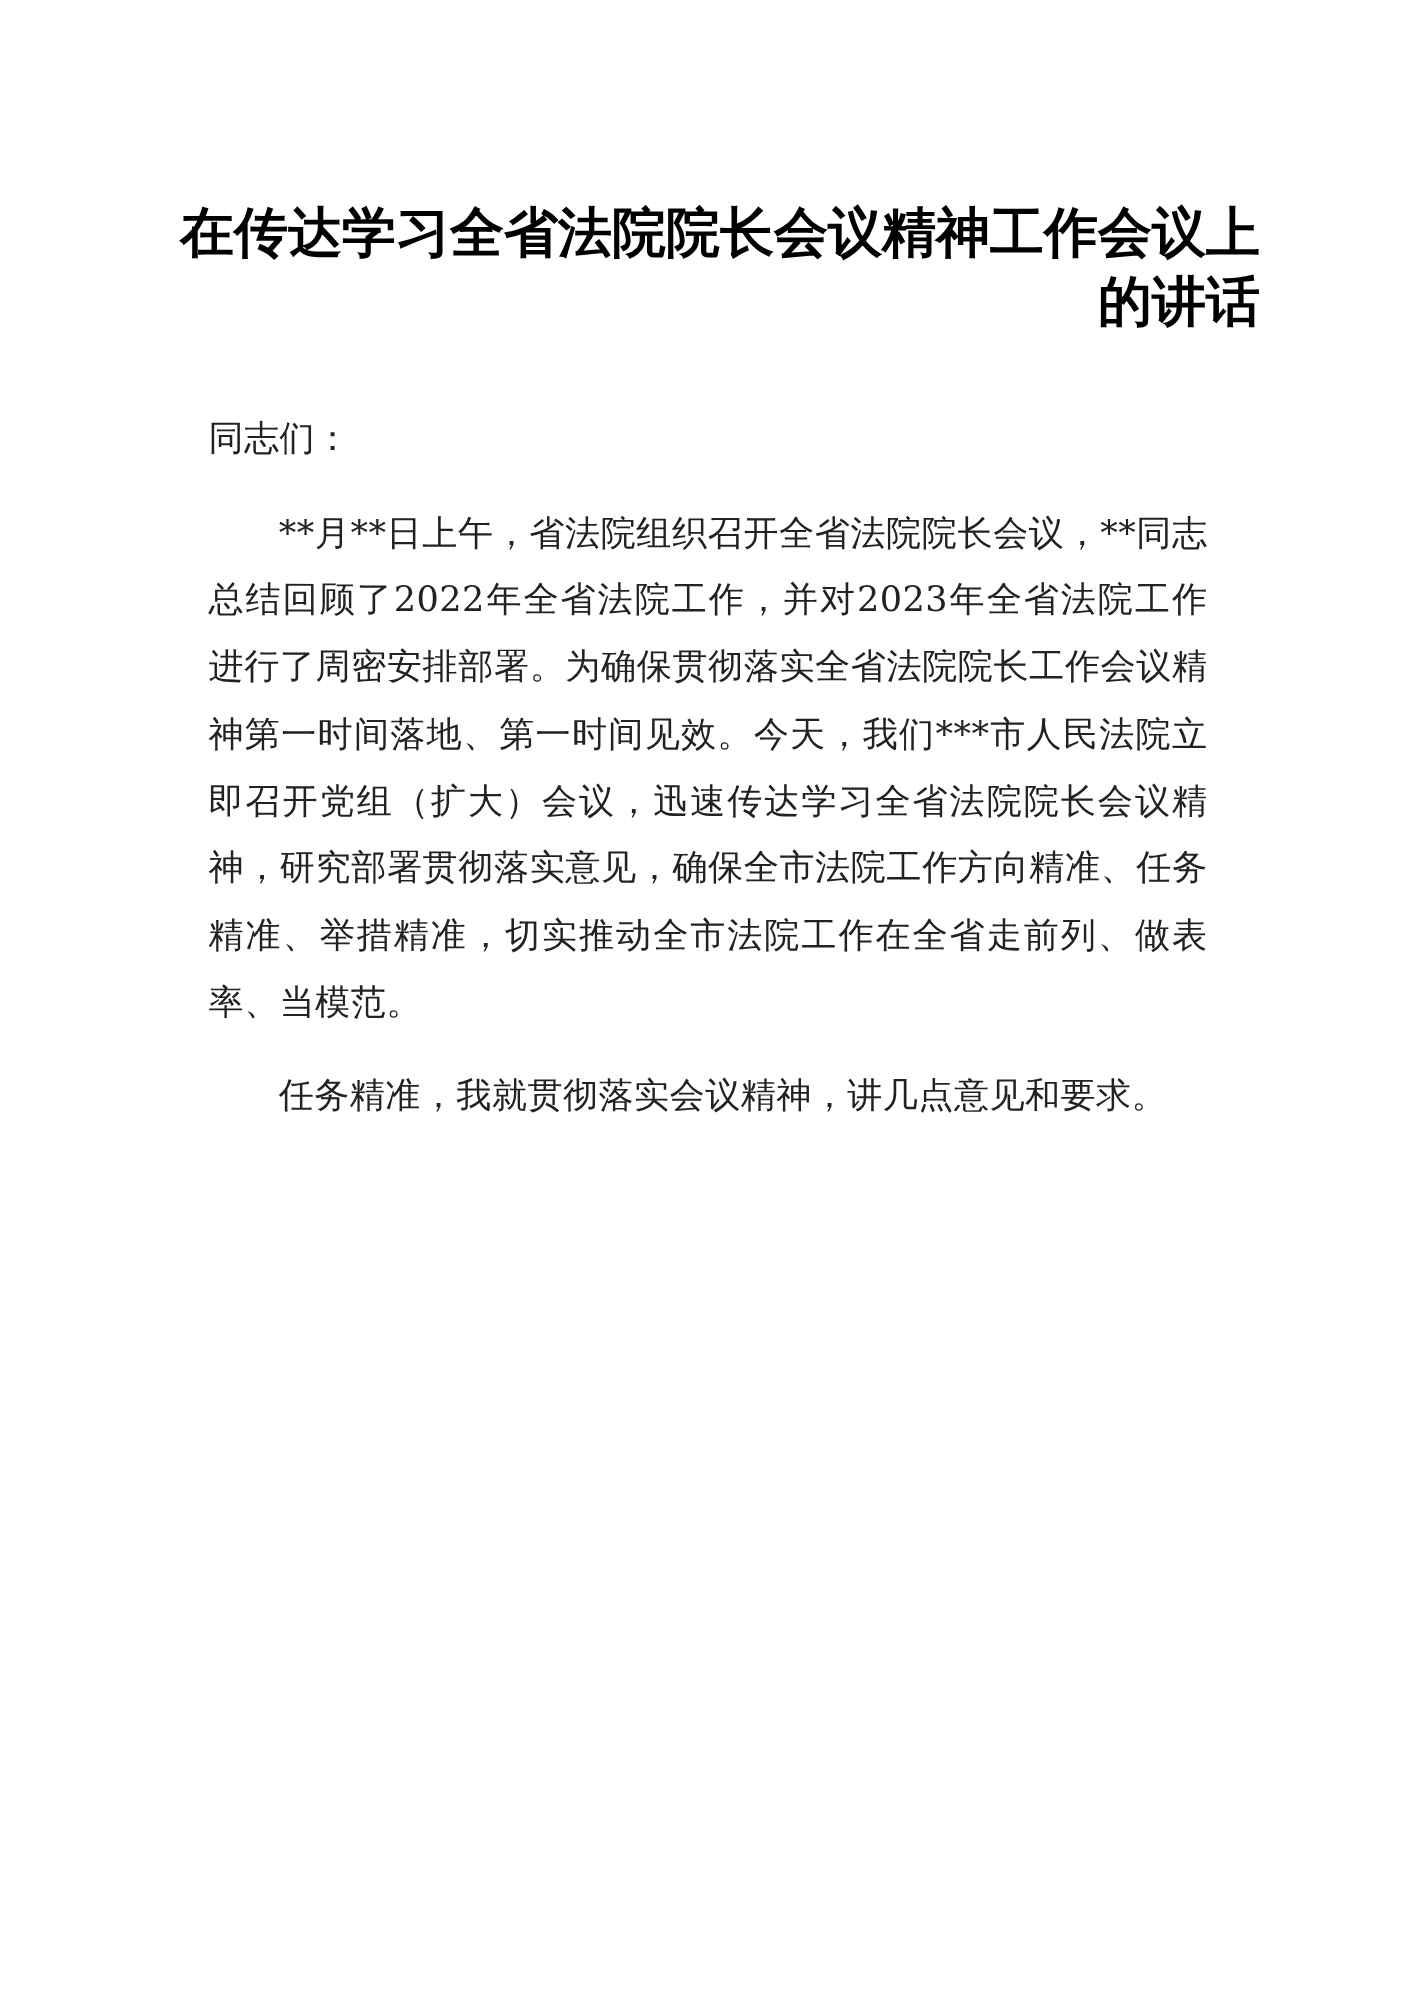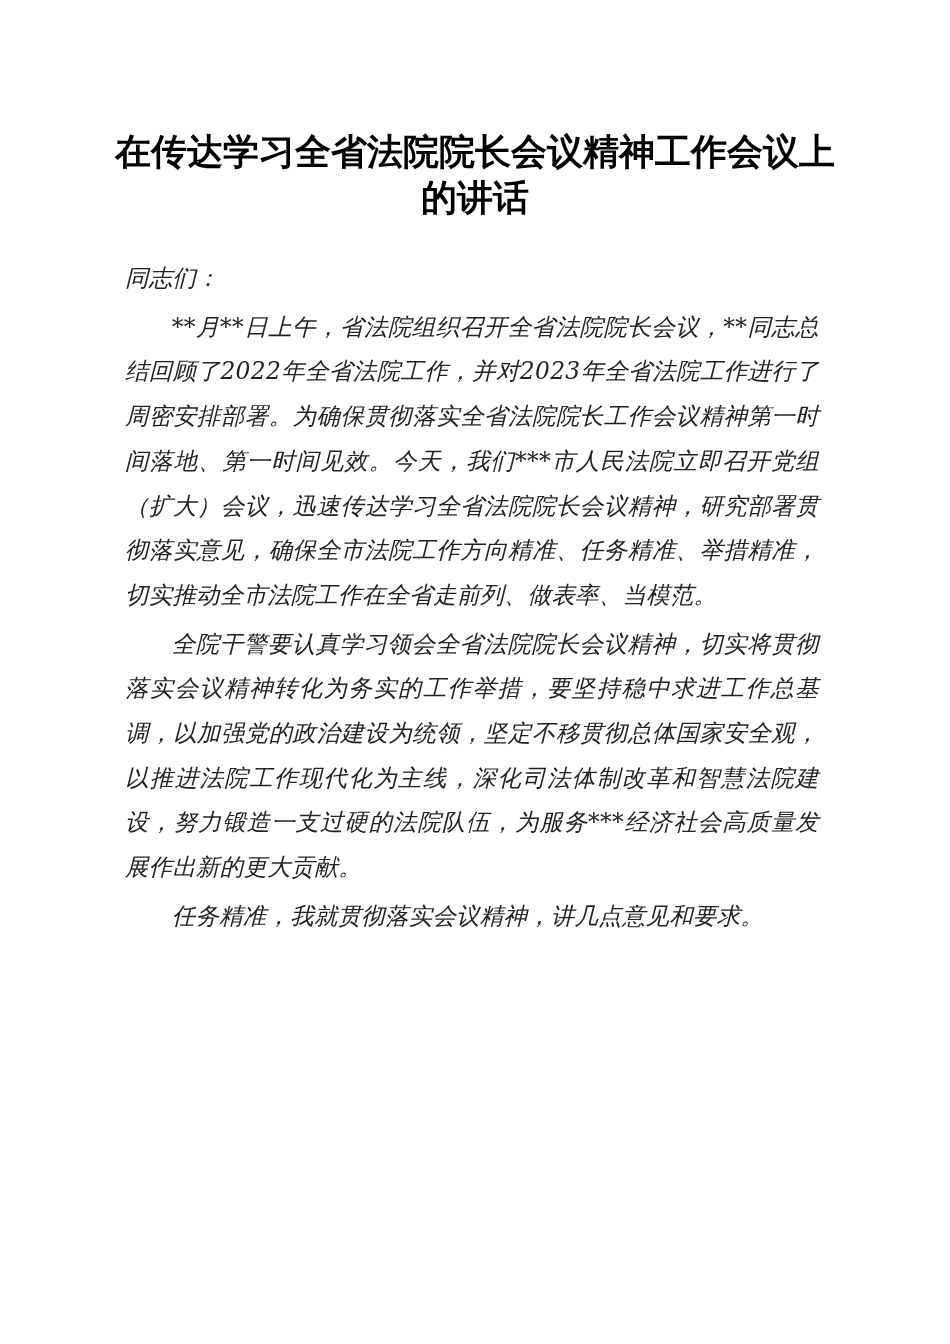--- a/index.html
+++ b/index.html
@@ -1,27 +1,26 @@
 <!DOCTYPE html>
 <html><head>
   <meta charset="utf-8">
   <style>
     html, body { margin: 0; padding: 0; background: #ffffff; }
     body { width: 950px; height: 1344px; position: relative; overflow: hidden; font-family: "DejaVu Serif", "Liberation Serif", serif; color: #111; }
     .page { position: absolute; left: 0; top: 0; width: 950px; height: 1344px; background: #fff; }
-    .title { position: absolute; left: 110px; width: 730px; top: 132px; text-align: center; font-weight: bold; font-size: 36px; line-height: 46px; letter-spacing: 0px; font-family: Liberation Mono, monospace; color: #000; }
+    .title { position: absolute; left: 110px; width: 730px; top: 132px; text-align: right; font-weight: bold; font-size: 36px; line-height: 46px; letter-spacing: 0px; font-family: Liberation Sans, sans-serif; color: #000; }
     .body { position: absolute; left: 121px; width: 702px; top: 252px; font-size: 23.4px; line-height: 44.7px; text-align: justify; letter-spacing: 0.3px; color: #222; }
-    .body p { margin: 4px; font-style: italic; }
+    .body p { margin: 18px; }
     .indent { text-indent: 2em; }
     .bold { font-weight: bold; color: #000; }
   </style>
 </head>
 <body>
 
 <div class="page">
   <div class="title">在传达学习全省法院院长会议精神工作会议上的讲话</div>
   <div class="body">
     <p>同志们：</p>
     <p class="indent">**月**日上午，省法院组织召开全省法院院长会议，**同志总结回顾了2022年全省法院工作，并对2023年全省法院工作进行了周密安排部署。为确保贯彻落实全省法院院长工作会议精神第一时间落地、第一时间见效。今天，我们***市人民法院立即召开党组（扩大）会议，迅速传达学习全省法院院长会议精神，研究部署贯彻落实意见，确保全市法院工作方向精准、任务精准、举措精准，切实推动全市法院工作在全省走前列、做表率、当模范。</p>
-    <p class="indent">全院干警要认真学习领会全省法院院长会议精神，切实将贯彻落实会议精神转化为务实的工作举措，要坚持稳中求进工作总基调，以加强党的政治建设为统领，坚定不移贯彻总体国家安全观，以推进法院工作现代化为主线，深化司法体制改革和智慧法院建设，努力锻造一支过硬的法院队伍，为服务***经济社会高质量发展作出新的更大贡献。</p>
     <p class="indent">任务精准，我就贯彻落实会议精神，讲几点意见和要求。</p>
   </div>
 </div>
 
 </body></html>

